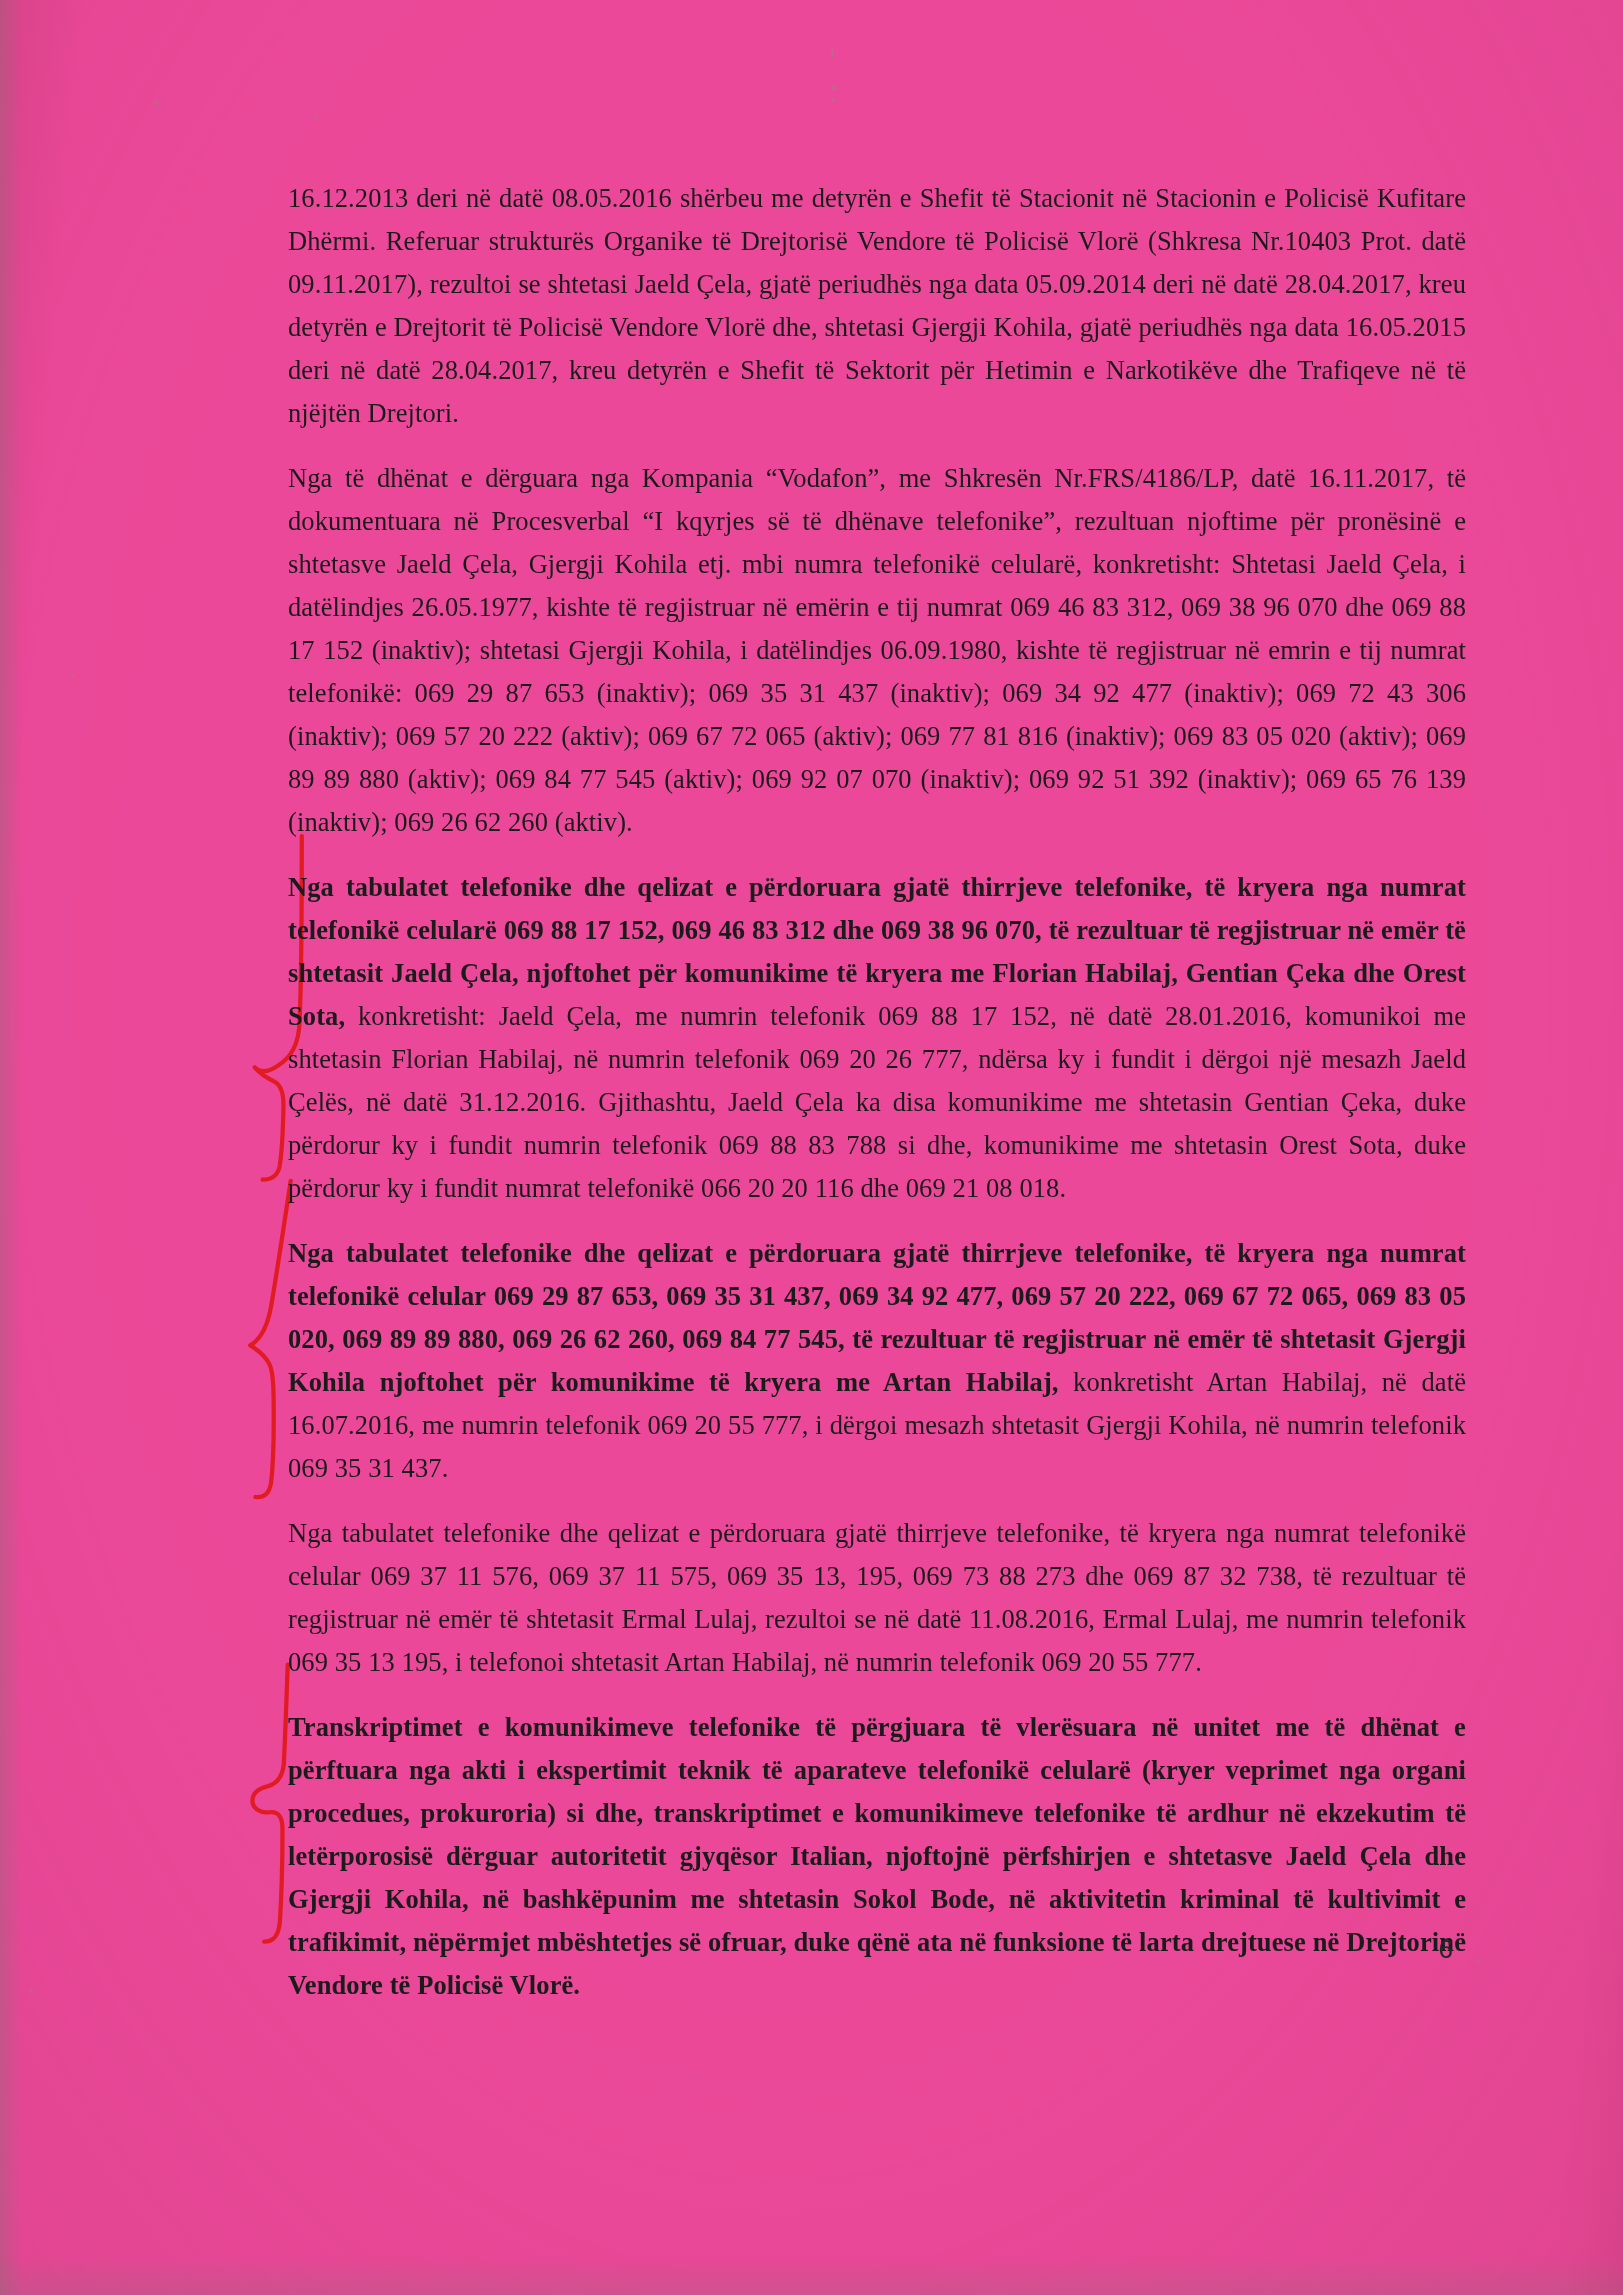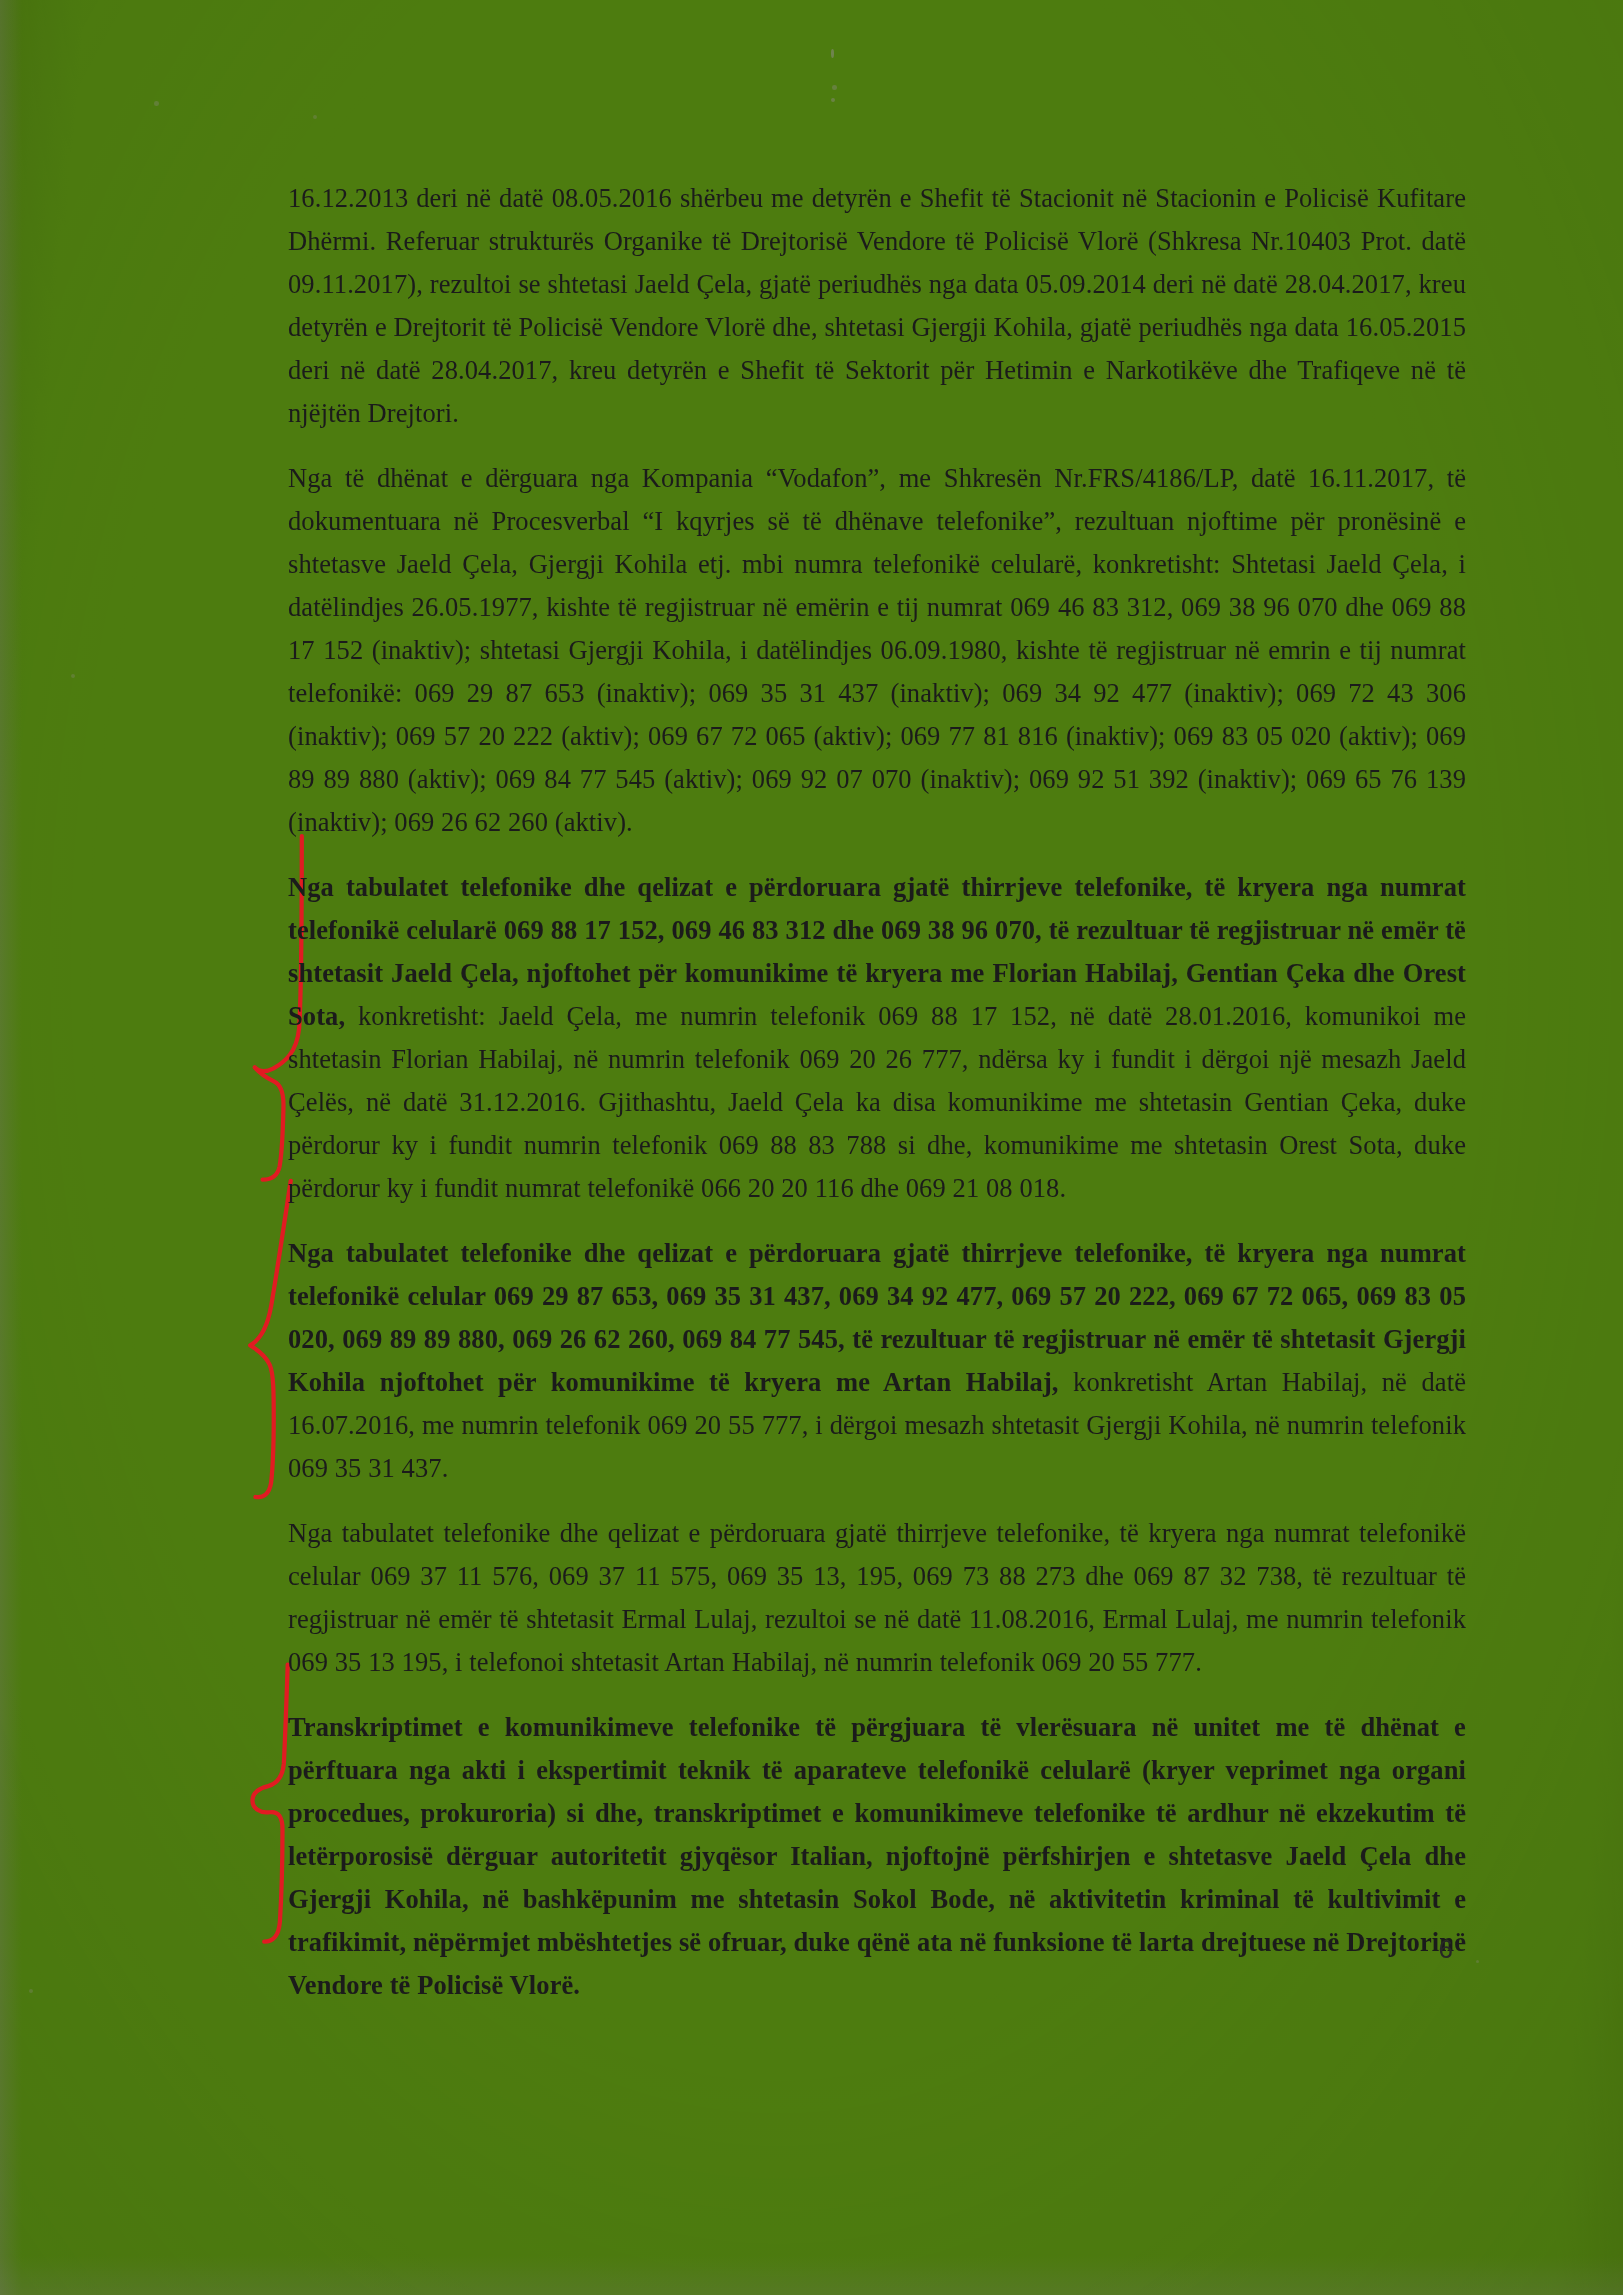--- a/index.html
+++ b/index.html
@@ -5,21 +5,21 @@
   html, body {
     margin: 0;
     padding: 0;
     background: #6e6e6e;
   }
 
   .page {
     position: relative;
     width: 1623px;
     height: 2295px;
-    background: #4d7c0f;
+    background: #ec4899;
     overflow: hidden;
     font-family: "Liberation Serif", "DejaVu Serif", serif;
     color: #1b1b1b;
     box-sizing: border-box;
   }
 
   
   .scan-tint {
     position: absolute;
     inset: 0;

